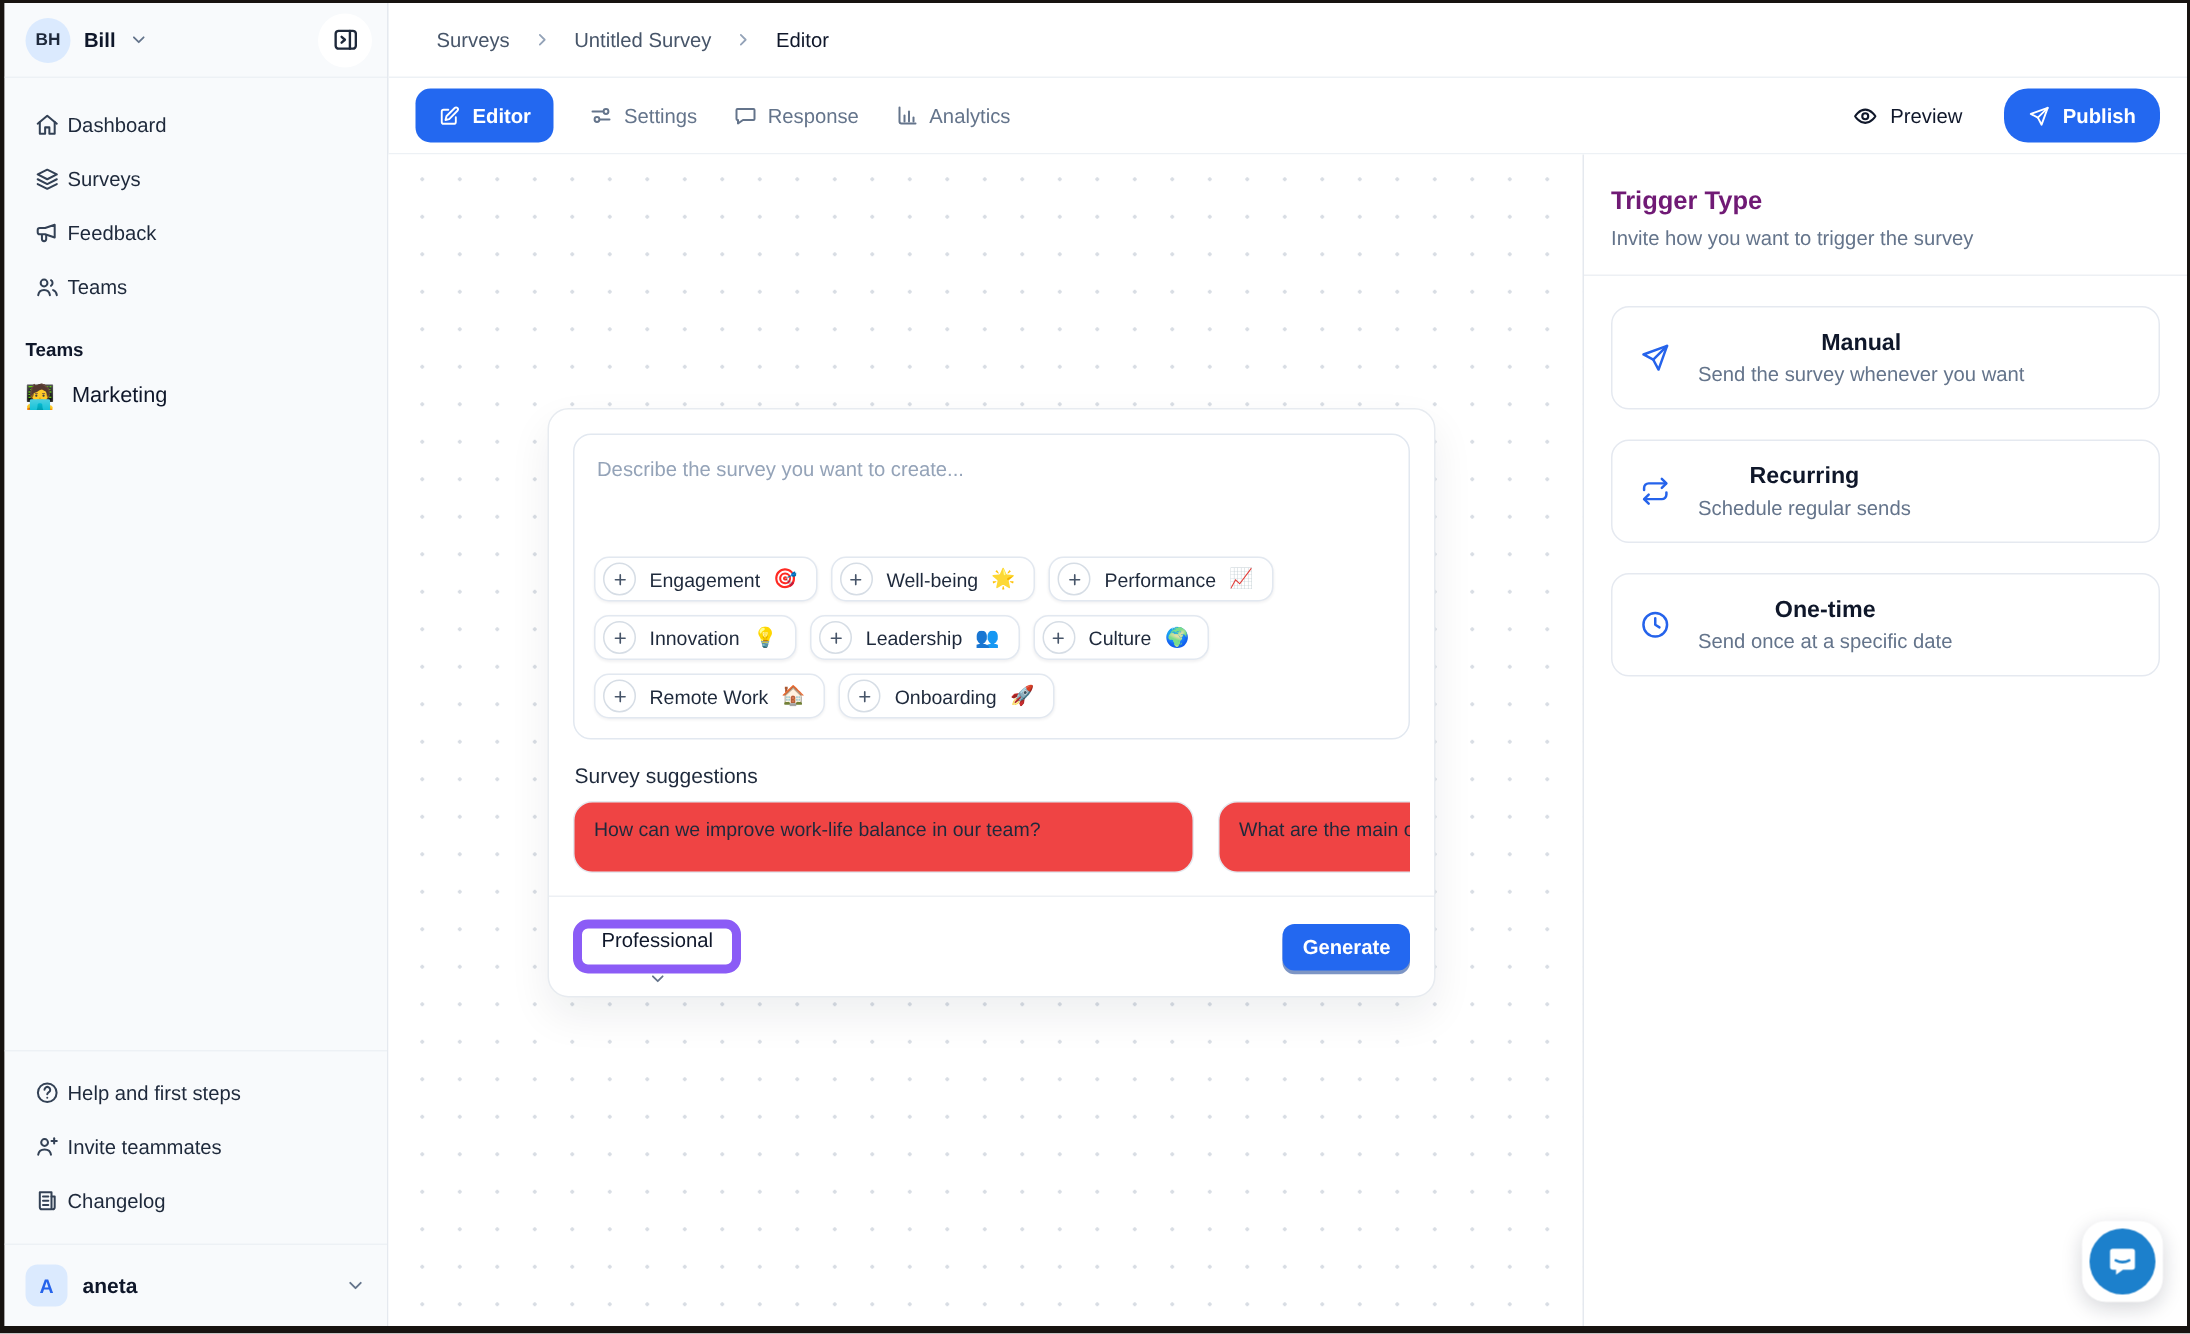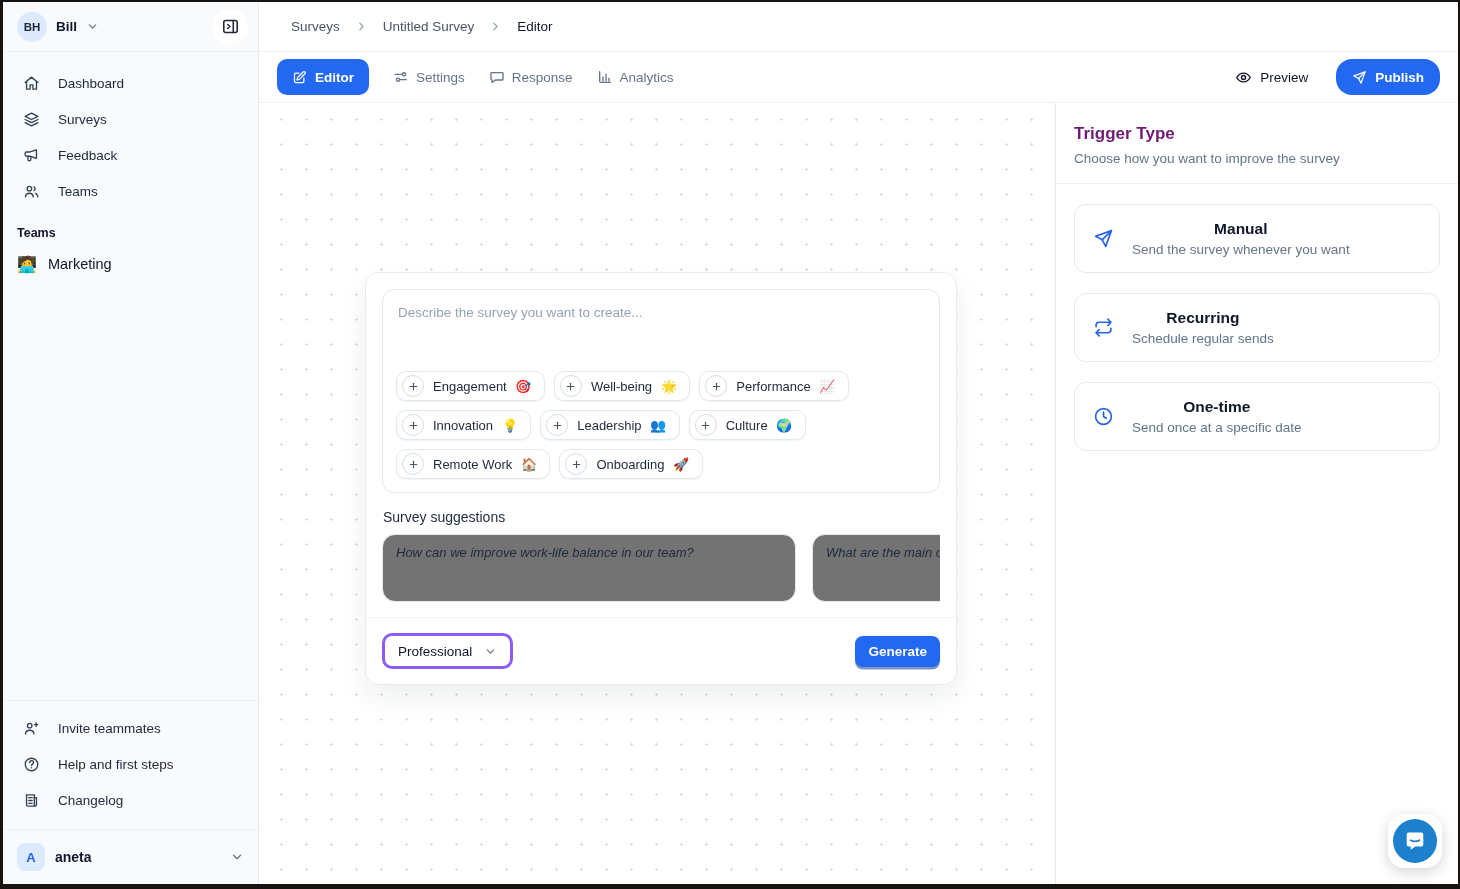--- a/index.html
+++ b/index.html
@@ -9,21 +9,21 @@
 
   
   .sidebar{width:256px;flex:0 0 256px;background:#f8fafc;border-right:1px solid #e5e9ef;display:flex;flex-direction:column;box-sizing:border-box;}
   .ws-row{height:50px;flex:0 0 50px;display:flex;align-items:center;gap:9px;padding:0 10px 0 14px;border-bottom:1px solid #edf1f5;box-sizing:border-box;}
   .avatar-circle{width:30px;height:30px;border-radius:50%;background:#dbeafe;color:#1e293b;font-size:11.5px;font-weight:700;display:flex;align-items:center;justify-content:center;}
   .ws-name{font-size:13.5px;font-weight:600;color:#0f172a;}
   .ws-chev{color:#64748b;display:flex;}
   .ws-spacer{flex:1;}
   .toggle-btn{width:36px;height:36px;border-radius:50%;background:#fff;border:none;display:flex;align-items:center;justify-content:center;color:#1e293b;cursor:pointer;}
   .nav{padding:14px 10px 4px;display:flex;flex-direction:column;gap:2px;}
-  .nav-item{height:34px;display:flex;align-items:center;gap:18px;padding:0 10px;border-radius:8px;color:#1e293b;font-size:13.5px;cursor:pointer;}
+  .nav-item{height:34px;display:flex;align-items:center;gap:5px;padding:0 10px;border-radius:8px;color:#1e293b;font-size:13.5px;cursor:pointer;}
   .nav-item .ic{display:flex;color:#334155;}
   .section-label{padding:14px 14px 6px;font-size:12.5px;font-weight:700;color:#0f172a;}
   .team-item{height:36px;display:flex;align-items:center;gap:11px;padding:0 14px;font-size:14.5px;color:#0f172a;cursor:pointer;}
   .team-emoji{font-size:16px;font-family:"DejaVu Sans",sans-serif;}
   .side-spacer{flex:1;}
   .side-footer{border-top:1px solid #edf1f5;padding:10px 10px 4px;display:flex;flex-direction:column;gap:2px;}
   .user-row{border-top:1px solid #edf1f5;margin-top:8px;height:54px;display:flex;align-items:center;gap:10px;padding:0 14px;cursor:pointer;}
   .avatar-square{width:28px;height:28px;border-radius:8px;background:#dbeafe;color:#2563eb;font-size:13px;font-weight:700;display:flex;align-items:center;justify-content:center;}
   .user-name{font-size:14px;font-weight:600;color:#0f172a;flex:1;}
 
@@ -48,24 +48,24 @@
   .composer{position:absolute;left:106px;top:169px;width:592px;box-sizing:border-box;background:#fff;border:1px solid #e7ebf0;border-radius:14px;box-shadow:0 12px 28px rgba(15,23,42,.07);}
   .prompt-box{margin:16px;border:1px solid #e2e8f0;border-radius:12px;padding:13px;display:flex;flex-direction:column;box-sizing:border-box;}
   .prompt-input{border:none;outline:none;resize:none;font-family:inherit;font-size:13.5px;color:#0f172a;height:62px;background:transparent;}
   .prompt-input::placeholder{color:#94a3b8;}
   .chips{display:flex;flex-wrap:wrap;gap:9px;margin-top:2px;}
   .chip{display:inline-flex;align-items:center;gap:9px;height:30px;padding:0 12px 0 5px;background:#fff;border:1px solid #e2e8f0;border-radius:10px;box-shadow:0 1px 2px rgba(15,23,42,.06);font-size:13px;color:#1e293b;cursor:pointer;font-family:inherit;}
   .chip .plus{width:20px;height:20px;flex:0 0 20px;border:1px solid #d6dde5;border-radius:50%;display:flex;align-items:center;justify-content:center;color:#475569;}
   .chip .emoji{font-family:"DejaVu Sans",sans-serif;font-size:13px;}
   .sugg-title{margin:12px 17px 9px;font-size:14px;font-weight:400;color:#1e293b;}
   .sugg-row{display:flex;gap:16px;margin:0 16px;overflow:hidden;}
-  .sugg-card{flex:0 0 414px;height:68px;box-sizing:border-box;border:1px solid #e5e9ef;border-radius:13px;padding:10px 13px;font-size:13px;color:#1e293b;background:#737373;cursor:pointer;font-style:italic;}
+  .sugg-card{flex:0 0 414px;height:48px;box-sizing:border-box;border:1px solid #e5e9ef;border-radius:13px;padding:10px 13px;font-size:13px;color:#1e293b;background:#ef4444;cursor:pointer;}
   .sugg-card.clipped{flex:0 0 320px;white-space:nowrap;overflow:hidden;}
   .composer-footer{margin-top:15px;border-top:1px solid #edf0f4;padding:15px 16px;display:flex;align-items:center;justify-content:space-between;}
-  .tone-select{height:36px;display:flex;align-items:center;gap:12px;padding:0 13px;background:#fff;border:3px solid #8b5cf6;border-radius:10px;font-size:13.5px;color:#0f172a;cursor:pointer;font-family:inherit;}
+  .tone-select{height:36px;display:flex;align-items:center;gap:12px;padding:0 13px;background:#fff;border:6px solid #8b5cf6;border-radius:10px;font-size:13.5px;color:#0f172a;cursor:pointer;font-family:inherit;flex-direction:column;}
   .tone-select .chev{color:#64748b;display:flex;}
   .generate-btn{height:31px;padding:0 13px;background:#2368f0;color:#fff;border:none;border-radius:8px;font-size:13.5px;font-weight:600;font-family:inherit;cursor:pointer;box-shadow:0 2.5px 0 rgba(18,62,148,.55);}
 
   
   .panel{width:402px;flex:0 0 402px;background:#fff;display:flex;flex-direction:column;box-sizing:border-box;}
   .panel-head{padding:21px 18px 17px;border-bottom:1px solid #edf0f4;}
   .panel-title{font-size:17px;font-weight:700;color:#701a75;}
   .panel-sub{margin-top:7px;font-size:13.5px;color:#64748b;}
   .options{padding:20px 18px;display:flex;flex-direction:column;gap:20px;text-align:center;}
   .option{display:flex;align-items:center;gap:17px;padding:15px 18px;border:1px solid #e5e9f0;border-radius:12px;background:#fff;cursor:pointer;}
@@ -153,37 +153,37 @@
       <span class="team-emoji">🧑‍💻</span>
       <span>Marketing</span>
     </div>
 
     <div class="side-spacer"></div>
 
     <div class="side-footer">
       <div class="nav-item">
         <span class="ic">
           <svg width="17" height="17" viewBox="0 0 24 24" fill="none" stroke="currentColor" stroke-width="1.9" stroke-linecap="round" stroke-linejoin="round">
+                <circle cx="12" cy="12" r="8.8"></circle>
+                <path d="M9.4 9.2a2.7 2.7 0 1 1 4.1 2.3c-.9.55-1.5 1.1-1.5 2"></path>
+                <line x1="12" y1="16.6" x2="12" y2="16.7"></line>
+              </svg>
+        </span>
+        <span>Help and first steps</span>
+      </div>
+      <div class="nav-item">
+        <span class="ic">
+          <svg width="17" height="17" viewBox="0 0 24 24" fill="none" stroke="currentColor" stroke-width="1.9" stroke-linecap="round" stroke-linejoin="round">
                 <circle cx="9.5" cy="8" r="3.2"></circle>
                 <path d="M3.5 19.5c.4-3 2.6-5 6-5s5.6 2 6 5"></path>
                 <line x1="18.5" y1="4" x2="18.5" y2="9"></line>
                 <line x1="16" y1="6.5" x2="21" y2="6.5"></line>
               </svg>
         </span>
         <span>Invite teammates</span>
-      </div>
-      <div class="nav-item">
-        <span class="ic">
-          <svg width="17" height="17" viewBox="0 0 24 24" fill="none" stroke="currentColor" stroke-width="1.9" stroke-linecap="round" stroke-linejoin="round">
-                <circle cx="12" cy="12" r="8.8"></circle>
-                <path d="M9.4 9.2a2.7 2.7 0 1 1 4.1 2.3c-.9.55-1.5 1.1-1.5 2"></path>
-                <line x1="12" y1="16.6" x2="12" y2="16.7"></line>
-              </svg>
-        </span>
-        <span>Help and first steps</span>
       </div>
       <div class="nav-item">
         <span class="ic">
           <svg width="17" height="17" viewBox="0 0 24 24" fill="none" stroke="currentColor" stroke-width="1.9" stroke-linecap="round" stroke-linejoin="round">
                 <path d="M5 4h11v16H7a2 2 0 0 1-2-2V4z"></path>
                 <path d="M16 8h3v10a2 2 0 0 1-2 2"></path>
                 <line x1="8" y1="8" x2="13" y2="8"></line>
                 <line x1="8" y1="12" x2="13" y2="12"></line>
                 <line x1="8" y1="16" x2="13" y2="16"></line>
               </svg>
@@ -390,21 +390,21 @@
               </span>
             </button>
             <button class="generate-btn">Generate</button>
           </div>
         </div>
       </div>
 
       <aside class="panel">
         <div class="panel-head">
           <div class="panel-title">Trigger Type</div>
-          <div class="panel-sub">Choose how you want to improve the survey</div>
+          <div class="panel-sub">Invite how you want to trigger the survey</div>
         </div>
         <div class="options">
           <div class="option">
             <span class="oic">
               <svg width="21" height="21" viewBox="0 0 24 24" fill="none" stroke="currentColor" stroke-width="1.9" stroke-linecap="round" stroke-linejoin="round">
                     <path d="M21 3L10.5 13.5"></path>
                     <path d="M21 3l-6.5 18-4-7.5L3 9.5 21 3z"></path>
                   </svg>
             </span>
             <div>

